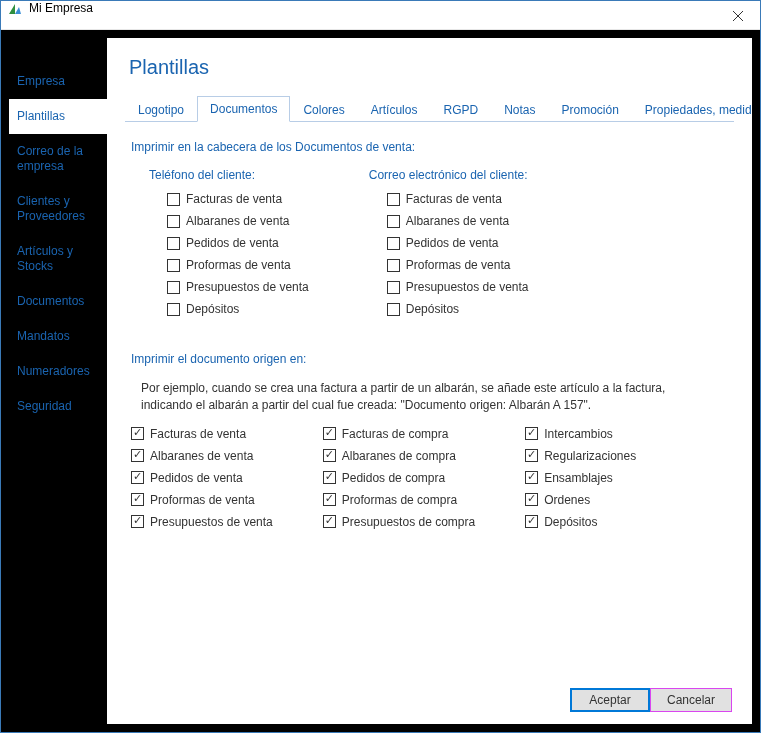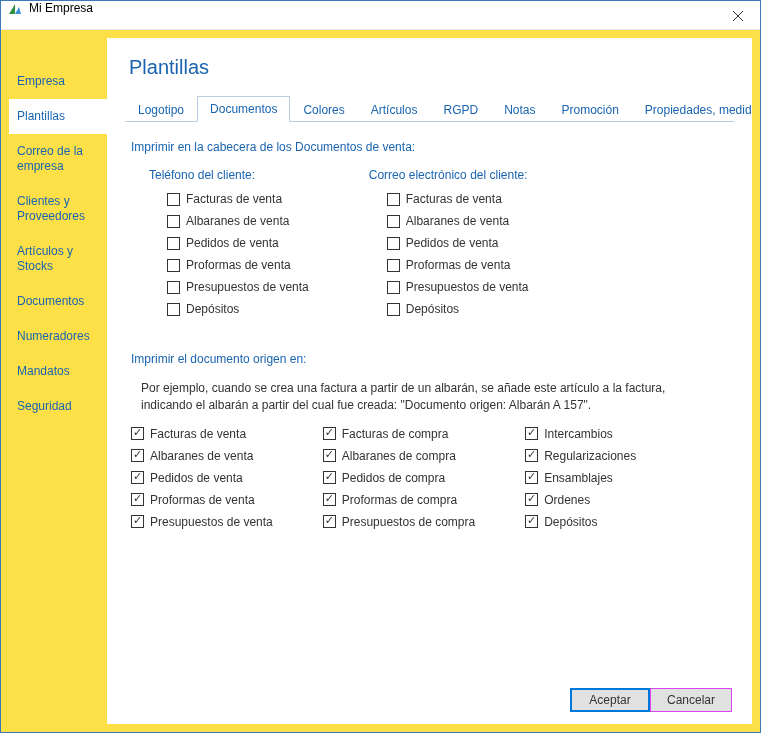--- a/index.html
+++ b/index.html
@@ -38,21 +38,21 @@
     width: 45px; height: 29px;
     display: flex; align-items: center; justify-content: center;
     font-size: 14px;
     color: #222;
     cursor: default;
   }
   
   .body {
     flex: 1;
     display: flex;
-    background: #fde047;
+    background: #000000;
     padding: 8px;
     overflow: hidden;
   }
   .sidebar {
     width: 98px;
     flex-shrink: 0;
     padding-top: 26px;
   }
   .sidebar-item {
     padding: 10px 8px;
@@ -204,22 +204,22 @@
 
   <div class="body">
 
     <div class="sidebar">
       <div class="sidebar-item"><span>Empresa</span></div>
       <div class="sidebar-item active"><span>Plantillas</span></div>
       <div class="sidebar-item"><span>Correo de la empresa</span></div>
       <div class="sidebar-item"><span>Clientes y Proveedores</span></div>
       <div class="sidebar-item"><span>Artículos y Stocks</span></div>
       <div class="sidebar-item"><span>Documentos</span></div>
+      <div class="sidebar-item"><span>Mandatos</span></div>
       <div class="sidebar-item"><span>Numeradores</span></div>
-      <div class="sidebar-item"><span>Mandatos</span></div>
       <div class="sidebar-item"><span>Seguridad</span></div>
     </div>
 
     <div class="main">
 
       <div class="page-title">Plantillas</div>
 
       <div class="tabs">
         <div class="tab"><span>Logotipo</span></div>
         <div class="tab active"><span>Documentos</span></div>

